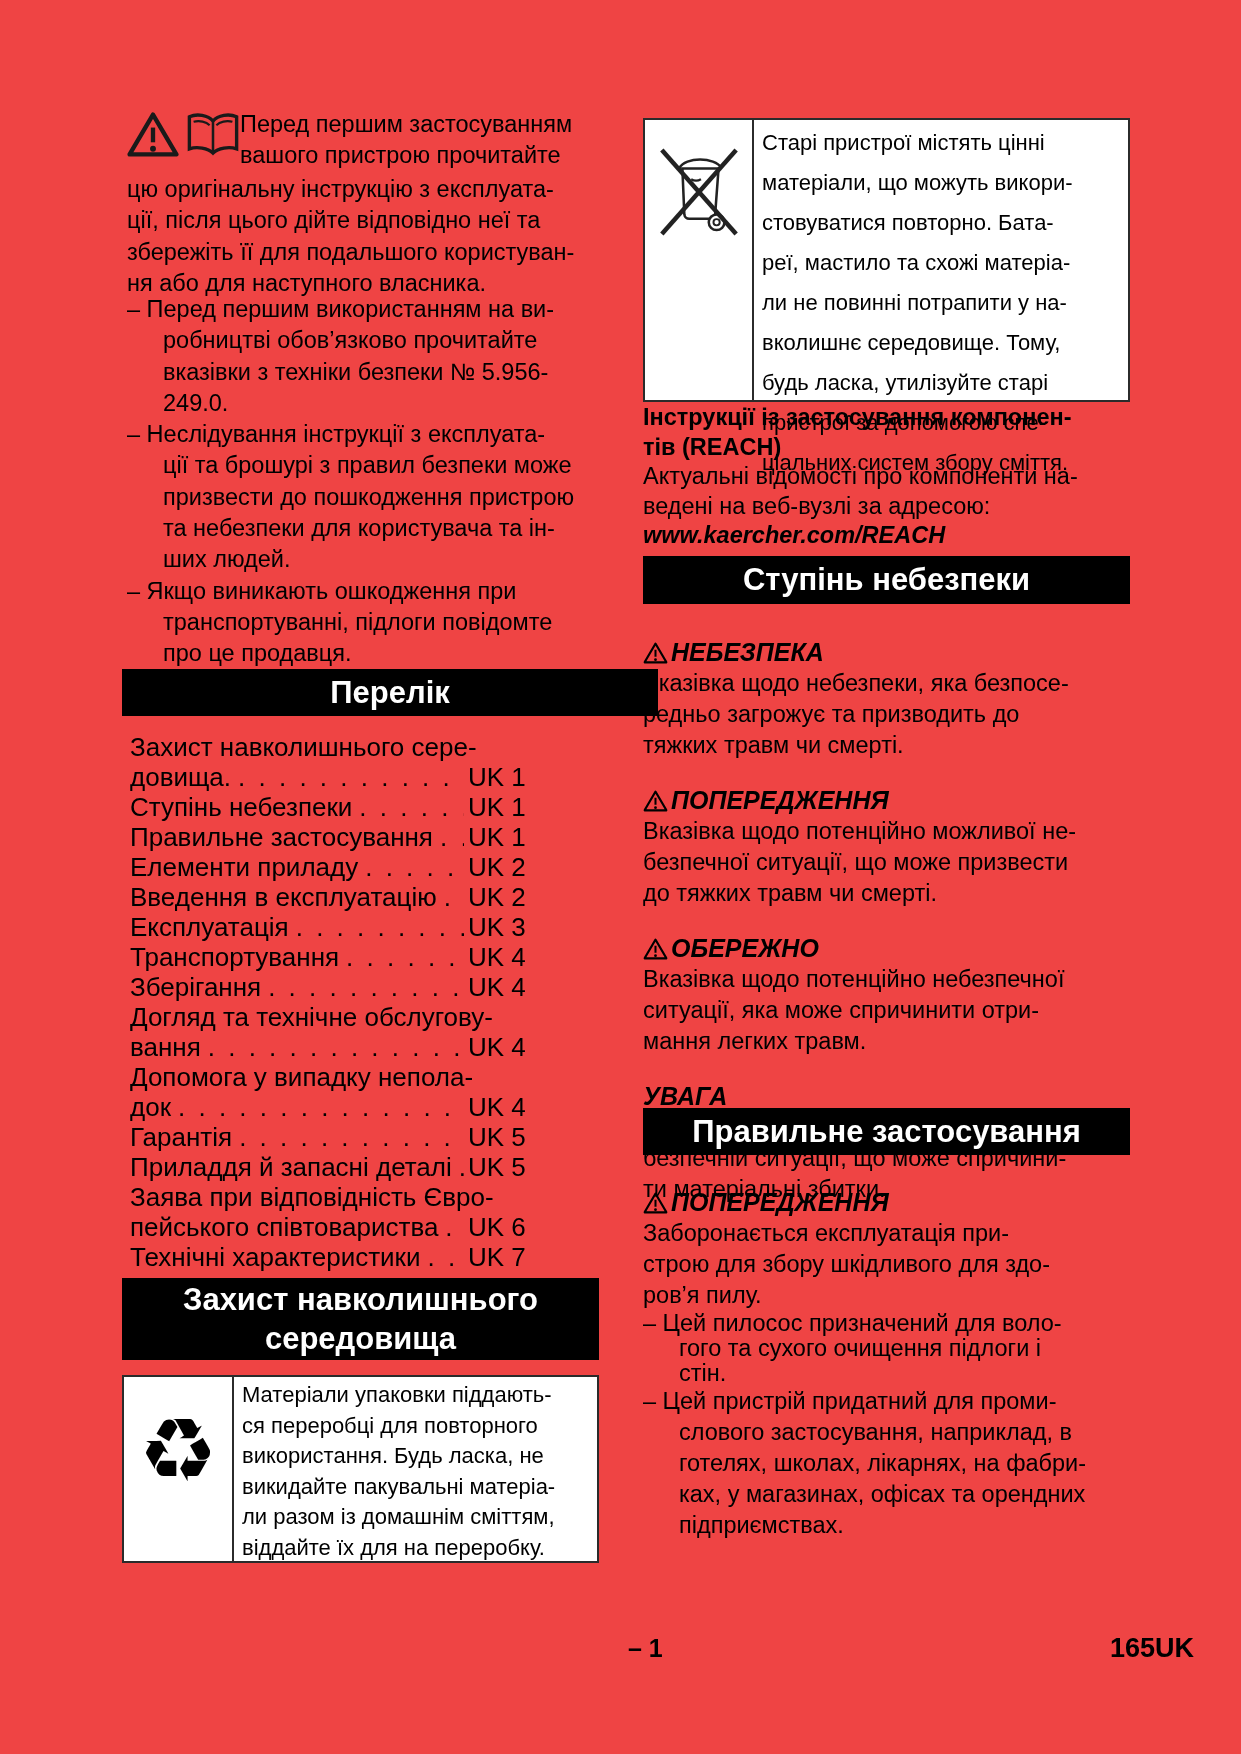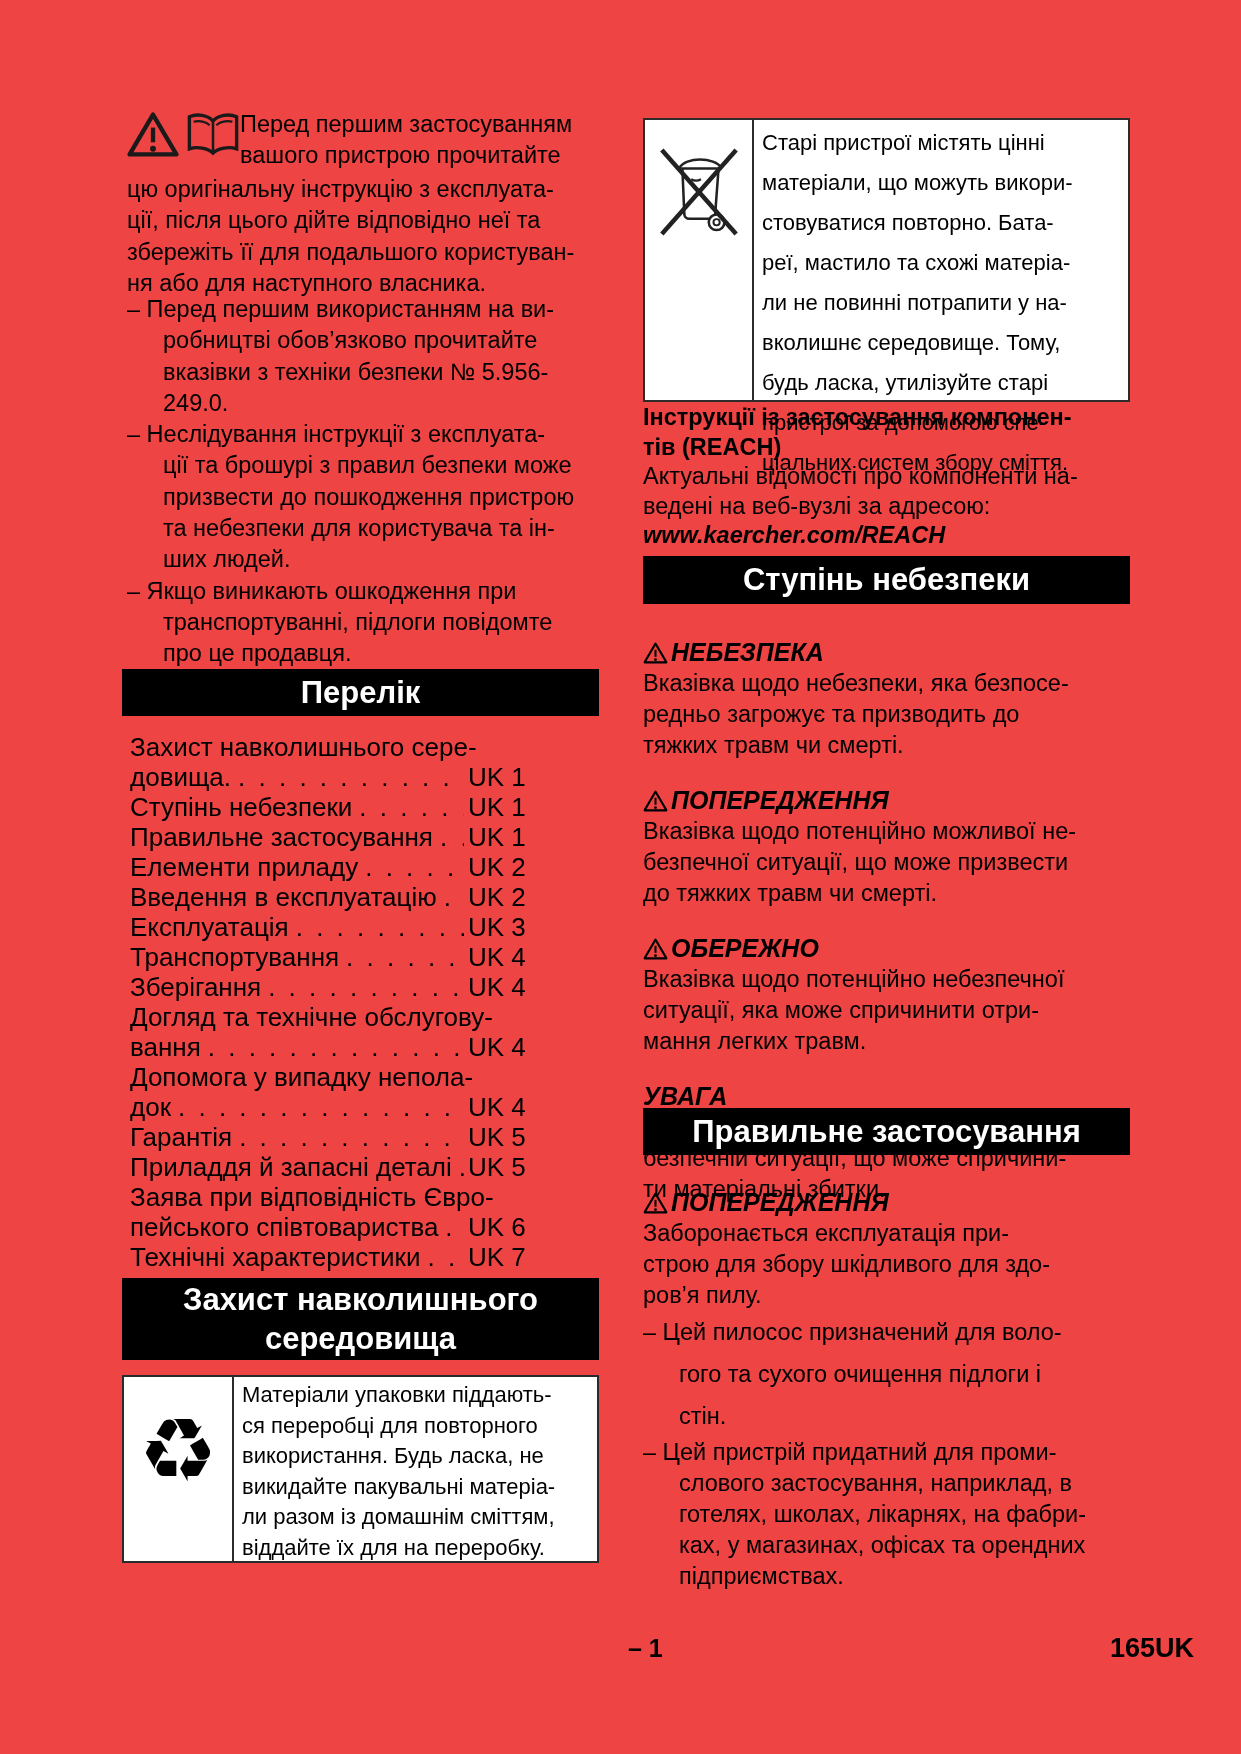--- a/index.html
+++ b/index.html
@@ -81,21 +81,21 @@
       <div class="bullet-item">– Неслідування інструкції з експлуата-
 ції та брошурі з правил безпеки може
 призвести до пошкодження пристрою
 та небезпеки для користувача та ін-
 ших людей.</div>
       <div class="bullet-item">– Якщо виникають ошкодження при
 транспортуванні, підлоги повідомте
 про це продавця.</div>
     </div>
 
-  <div class="abs bar bar-1l" style="left:122px;top:669px;width:477px;">
+  <div class="abs bar bar-1l" style="left:122px;top:669px;width:536px;">
     <span>Перелік</span>
   </div>
 
   <div class="abs toc" id="toc" style="left:130px;top:732px;">
       <div class="toc-row">
         <span class="toc-label">Захист навколишнього сере-</span>
       </div>
       <div class="toc-row">
         <span class="toc-label">довища.</span>
         <span class="toc-leader"></span>
@@ -273,21 +273,21 @@
     <div class="hz-term" id="usage-term">
         <svg class="tri-sm" viewBox="0 0 60 54">
           <use href="#warn-tri"></use>
         </svg>
         <span>ПОПЕРЕДЖЕННЯ</span>
       </div>
     <div class="hz-desc">Заборонається експлуатація при-
 строю для збору шкідливого для здо-
 ров’я пилу.</div>
     <div id="usage-bullets">
-        <div class="bullet-item" style="line-height: 42px;">– Цей пилосос призначений для воло-
+        <div class="bullet-item" style="line-height: 25px;">– Цей пилосос призначений для воло-
 гого та сухого очищення підлоги і
 стін.</div>
         <div class="bullet-item" style="line-height: 31px;">– Цей пристрій придатний для проми-
 слового застосування, наприклад, в
 готелях, школах, лікарнях, на фабри-
 ках, у магазинах, офісах та орендних
 підприємствах.</div>
       </div>
   </div>
 

